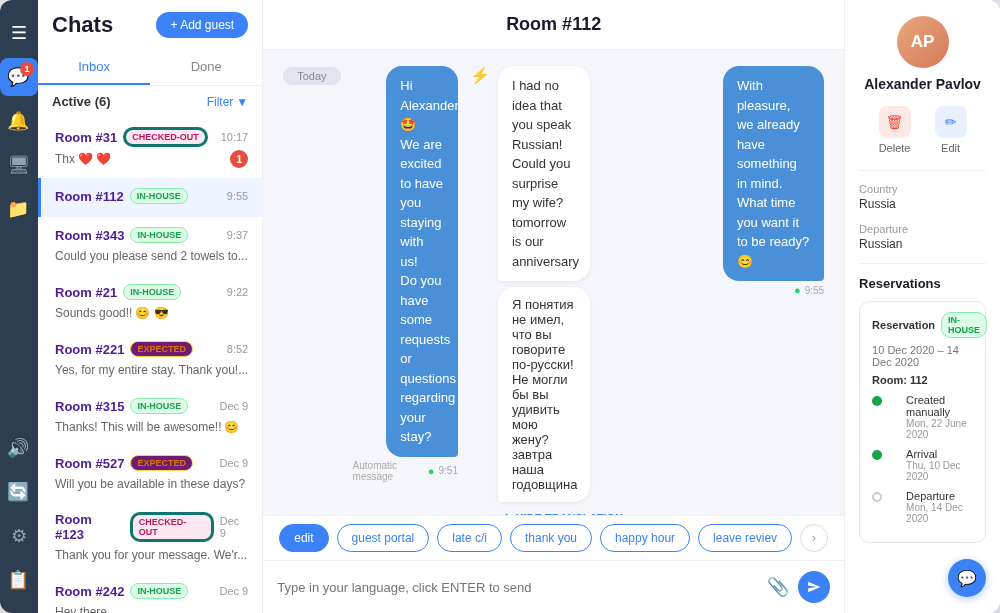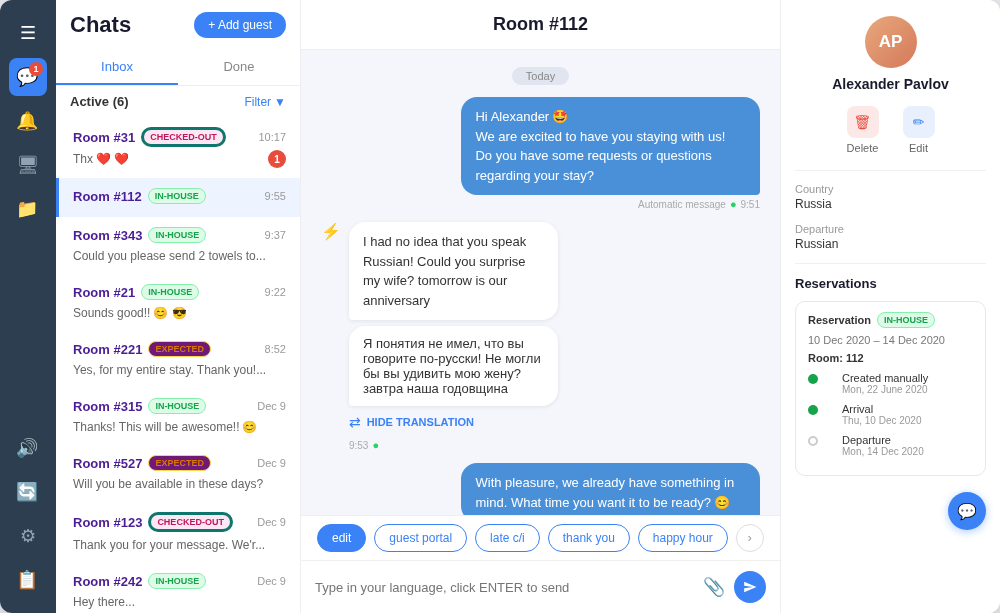--- a/index.html
+++ b/index.html
@@ -43,21 +43,21 @@
     .badge-checked-out { background: #fce7f3; color: #be185d; border: 3px solid #0f766e; }
     .badge-expected { background: #701a75; color: #d97706; border: 1px solid #fcd34d; }
     .chat-time { margin-left: auto; font-size: 11px; color: #999; }
     .chat-preview { font-size: 12px; color: #666; white-space: nowrap; overflow: hidden; text-overflow: ellipsis; }
     .chat-preview.highlighted { color: #3b82f6; }
     .unread-badge { width: 18px; height: 18px; background: #e74c3c; color: #fff; border-radius: 50%; font-size: 10px; display: flex; align-items: center; justify-content: center; margin-left: auto; font-weight: 700; }
 
     
     .main-chat { flex: 1; display: flex; flex-direction: column; background: #f4f6fb; }
     .chat-header { background: #fff; padding: 14px 20px; text-align: center; font-size: 18px; font-weight: 600; color: #1a1a2e; border-bottom: 1px solid #eee; }
-    .messages-area { flex: 1; overflow-y: auto; padding: 16px 20px; display: flex; flex-direction: column; gap: 12px; }
+    .messages-area { flex: 1; overflow-y: auto; padding: 16px 20px; display: flex; gap: 12px; }
     .date-divider { text-align: center; }
     .date-chip { display: inline-block; background: #e0e5ef; color: #888; font-size: 11px; padding: 3px 14px; border-radius: 12px; }
     .msg-row { display: flex; flex-direction: column; }
     .msg-row.outgoing { align-items: flex-end; }
     .msg-bubble { max-width: 68%; padding: 10px 14px; border-radius: 16px; font-size: 13px; line-height: 1.5; }
     .msg-bubble.outgoing { background: #4a90d9; color: #fff; border-bottom-right-radius: 4px; }
     .msg-bubble.incoming { background: #fff; color: #333; border-bottom-left-radius: 4px; box-shadow: 0 1px 4px rgba(0,0,0,0.08); }
     .msg-meta { font-size: 10px; color: #aaa; margin-top: 3px; display: flex; align-items: center; gap: 4px; }
     .msg-meta.outgoing { justify-content: flex-end; }
     .translation-bubble { background: #fff; border-radius: 16px; border-bottom-left-radius: 4px; padding: 10px 14px; font-size: 13px; color: #333; box-shadow: 0 1px 4px rgba(0,0,0,0.08); max-width: 68%; }
@@ -276,20 +276,21 @@
         </div>
       </div>
     </div>
 
     <div class="quick-replies">
       <button class="quick-reply-btn edit">edit</button>
       <button class="quick-reply-btn">guest portal</button>
       <button class="quick-reply-btn">late c/i</button>
       <button class="quick-reply-btn">thank you</button>
       <button class="quick-reply-btn">happy hour</button>
+      <button class="quick-reply-btn">leave reviev</button>
       <div class="quick-reply-chevron">›</div>
     </div>
 
     <div class="input-area">
       <input class="msg-input" type="text" placeholder="Type in your language, click ENTER to send" style="">
       <button class="attach-btn">📎</button>
       <button class="send-btn">
         <svg width="14" height="14" viewBox="0 0 24 24" fill="white">
             <path d="M2 21l21-9L2 3v7l15 2-15 2v7z"></path>
           </svg>

